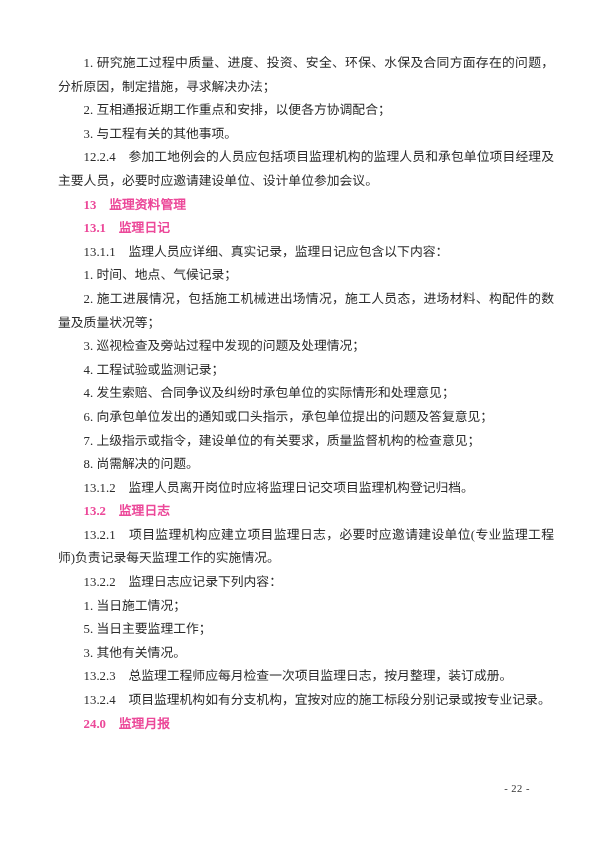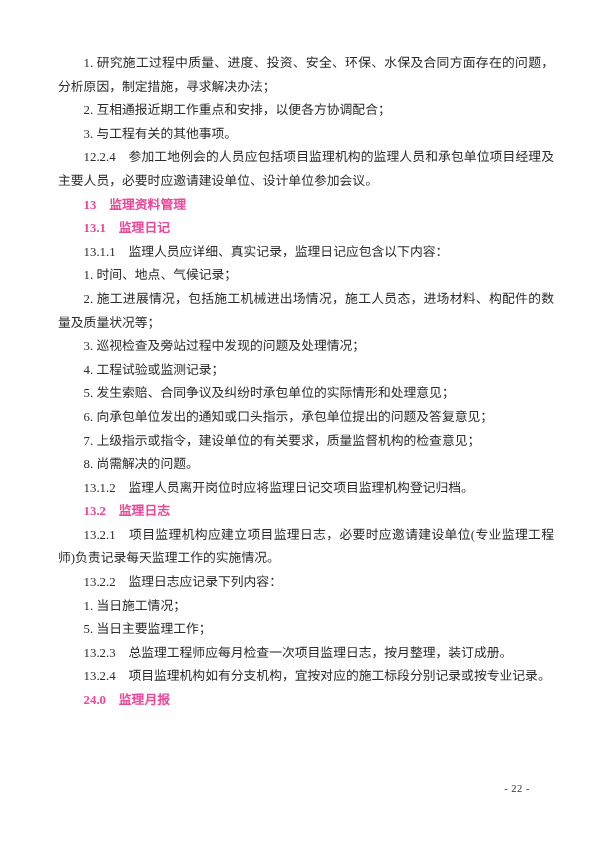--- a/index.html
+++ b/index.html
@@ -55,28 +55,29 @@
       <p class="body">2. 互相通报近期工作重点和安排，以便各方协调配合；</p>
       <p class="body">3. 与工程有关的其他事项。</p>
       <p class="body">12.2.4　参加工地例会的人员应包括项目监理机构的监理人员和承包单位项目经理及主要人员，必要时应邀请建设单位、设计单位参加会议。</p>
       <p class="heading">13　监理资料管理</p>
       <p class="heading">13.1　监理日记</p>
       <p class="body">13.1.1　监理人员应详细、真实记录，监理日记应包含以下内容：</p>
       <p class="body">1. 时间、地点、气候记录；</p>
       <p class="body">2. 施工进展情况，包括施工机械进出场情况，施工人员态，进场材料、构配件的数量及质量状况等；</p>
       <p class="body">3. 巡视检查及旁站过程中发现的问题及处理情况；</p>
       <p class="body">4. 工程试验或监测记录；</p>
-      <p class="body">5. 发生索赔、合同争议及纠纷时承包单位的实际情形和处理意见；</p>
+      <p class="body">4. 发生索赔、合同争议及纠纷时承包单位的实际情形和处理意见；</p>
       <p class="body">6. 向承包单位发出的通知或口头指示，承包单位提出的问题及答复意见；</p>
       <p class="body">7. 上级指示或指令，建设单位的有关要求，质量监督机构的检查意见；</p>
       <p class="body">8. 尚需解决的问题。</p>
       <p class="body">13.1.2　监理人员离开岗位时应将监理日记交项目监理机构登记归档。</p>
       <p class="heading">13.2　监理日志</p>
       <p class="body">13.2.1　项目监理机构应建立项目监理日志，必要时应邀请建设单位(专业监理工程师)负责记录每天监理工作的实施情况。</p>
       <p class="body">13.2.2　监理日志应记录下列内容：</p>
       <p class="body">1. 当日施工情况；</p>
       <p class="body">5. 当日主要监理工作；</p>
+      <p class="body">3. 其他有关情况。</p>
       <p class="body">13.2.3　总监理工程师应每月检查一次项目监理日志，按月整理，装订成册。</p>
       <p class="body">13.2.4　项目监理机构如有分支机构，宜按对应的施工标段分别记录或按专业记录。</p>
       <p class="heading">24.0　监理月报</p>
     </main>
   <div class="page-number">- 22 -</div>
 </div>
 
 </body></html>

